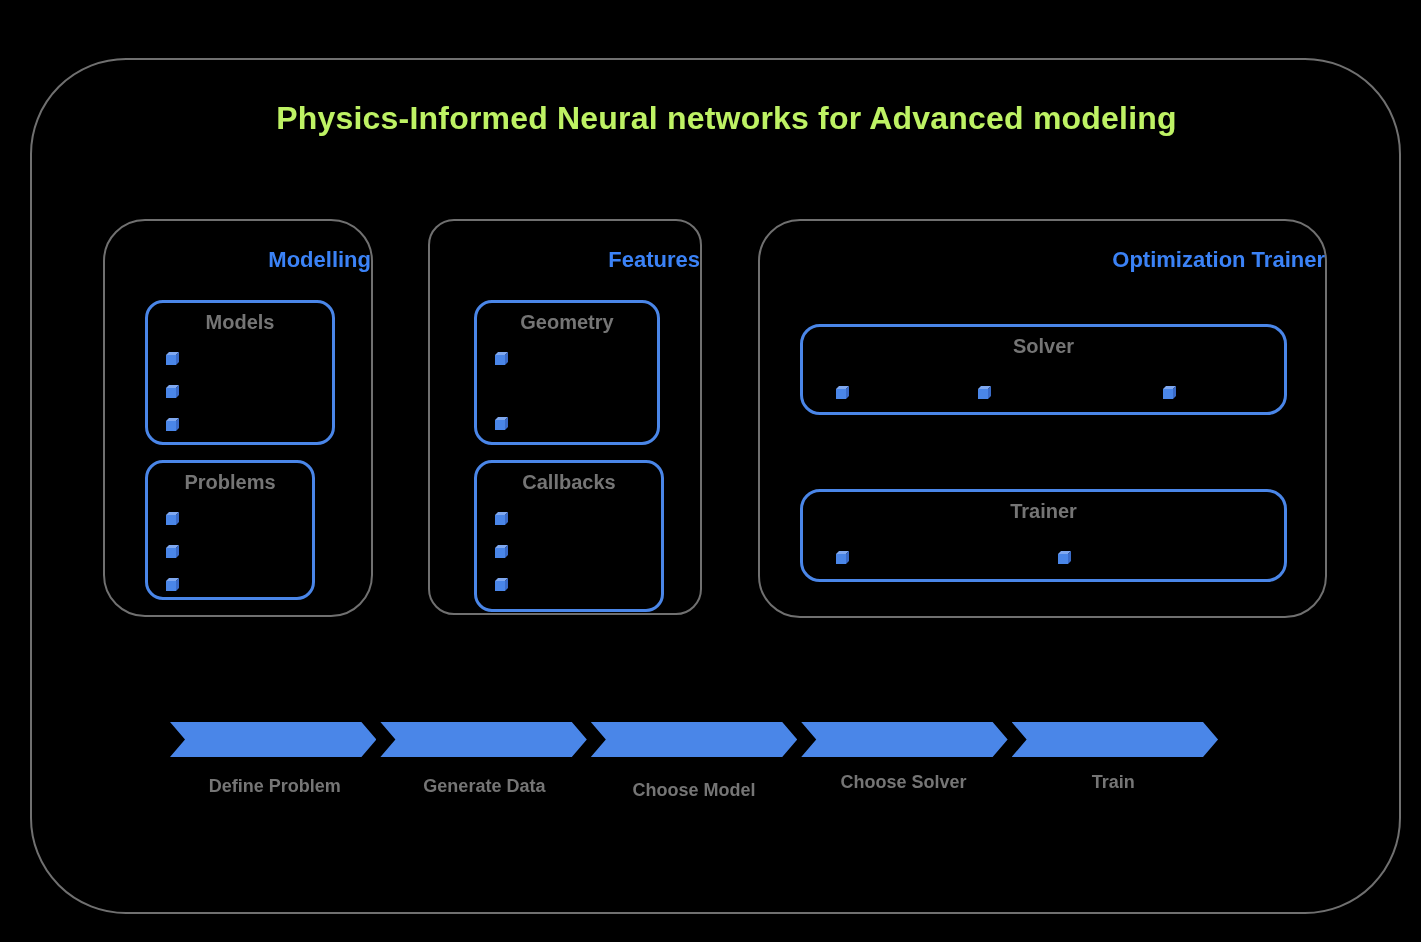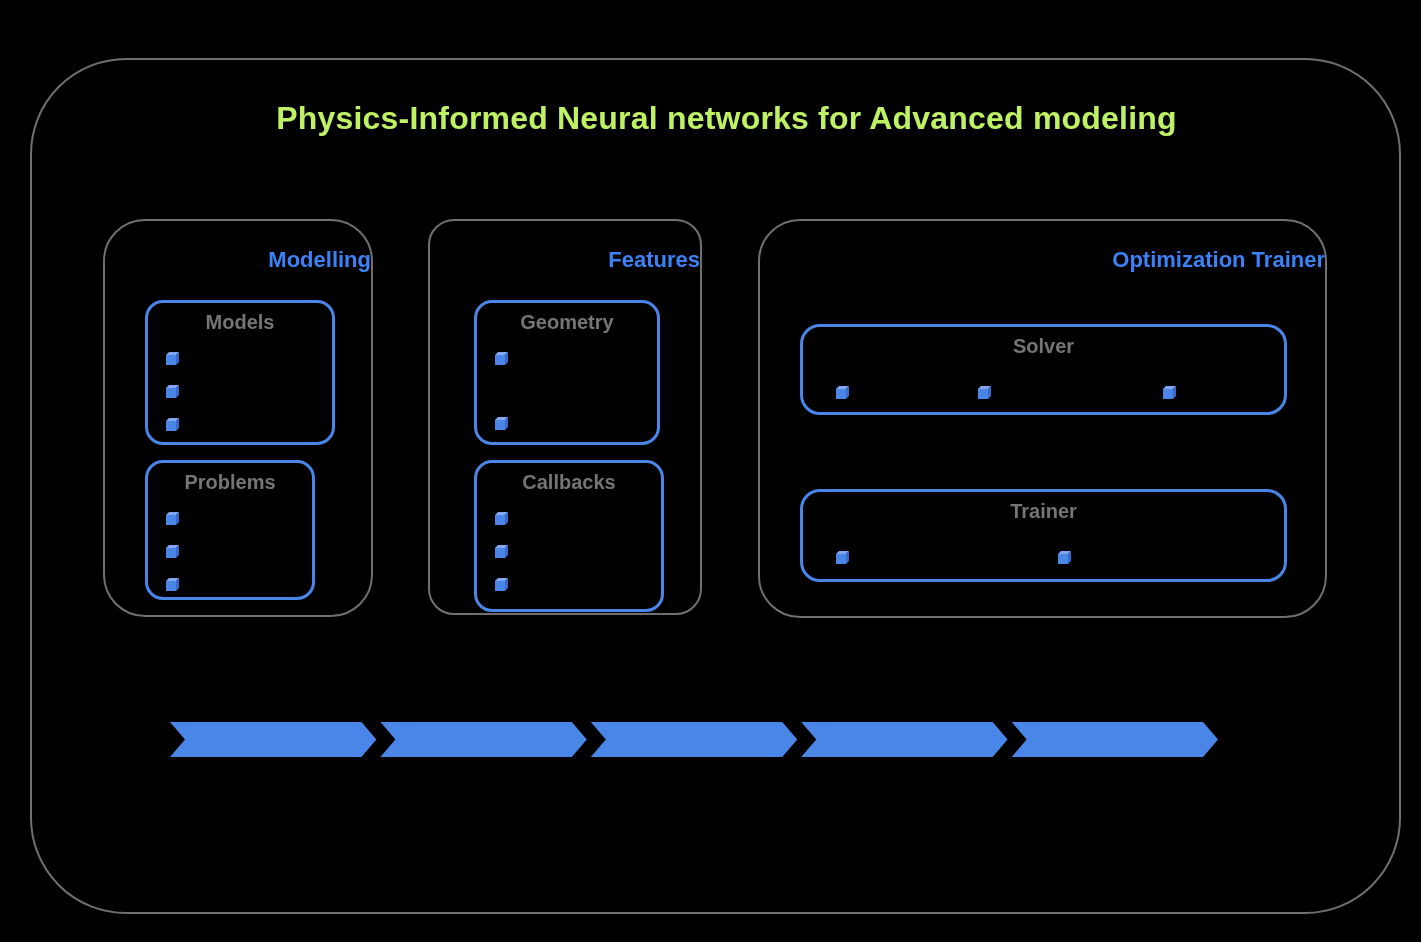--- a/index.html
+++ b/index.html
@@ -199,14 +199,21 @@
     </div>
   </section>
 
   <div class="flow-chevrons" id="chevrons">
       <div class="flow-chevron"></div>
       <div class="flow-chevron"></div>
       <div class="flow-chevron"></div>
       <div class="flow-chevron"></div>
       <div class="flow-chevron"></div>
     </div>
+  <div class="flow-labels" id="flow-labels">
+      <div class="flow-step-label">Define Problem</div>
+      <div class="flow-step-label">Generate Data</div>
+      <div class="flow-step-label">Choose Model</div>
+      <div class="flow-step-label">Choose Solver</div>
+      <div class="flow-step-label">Train</div>
+    </div>
 
 </div>
 
 </body></html>

